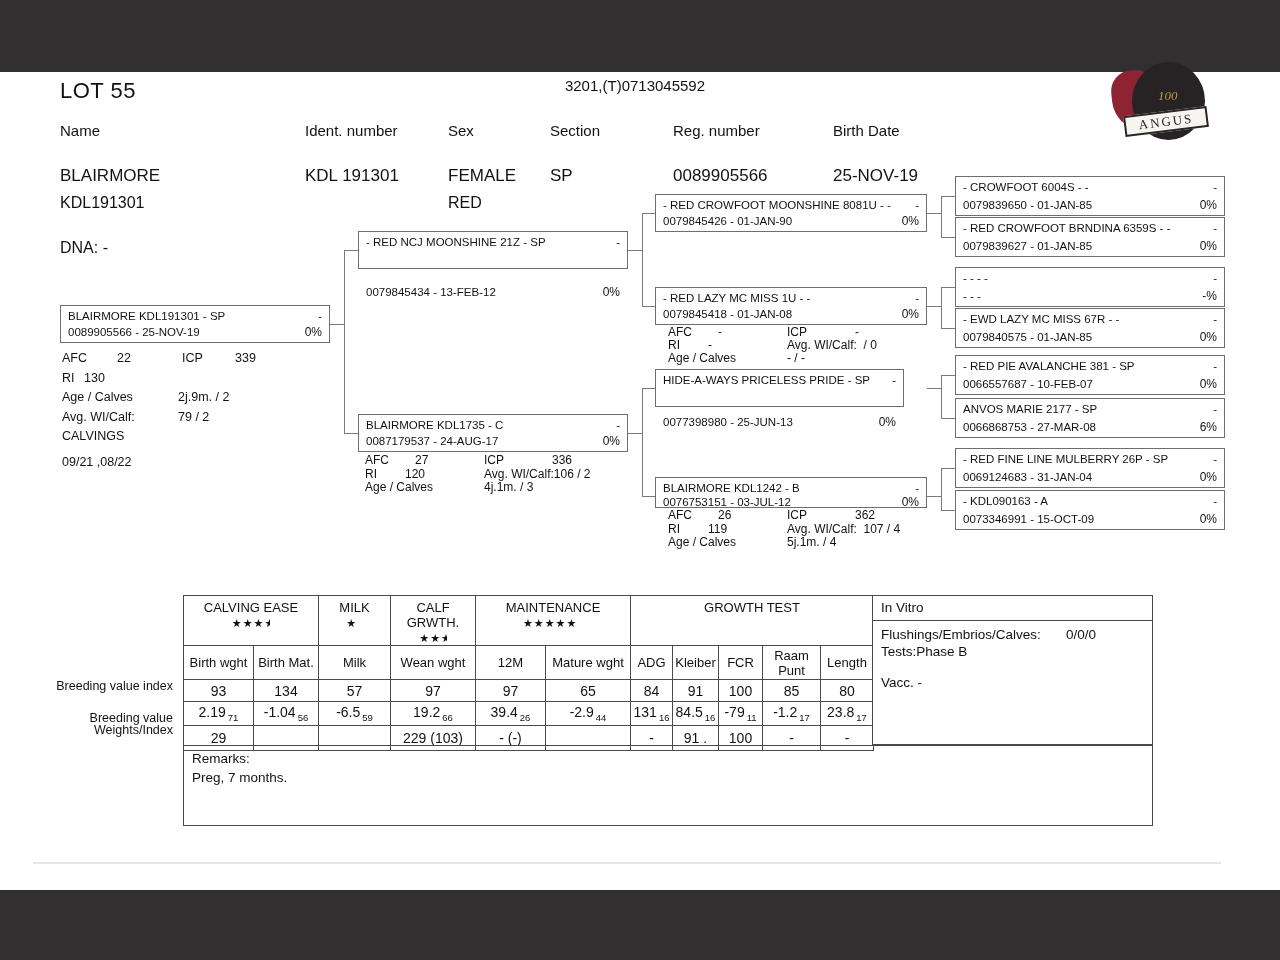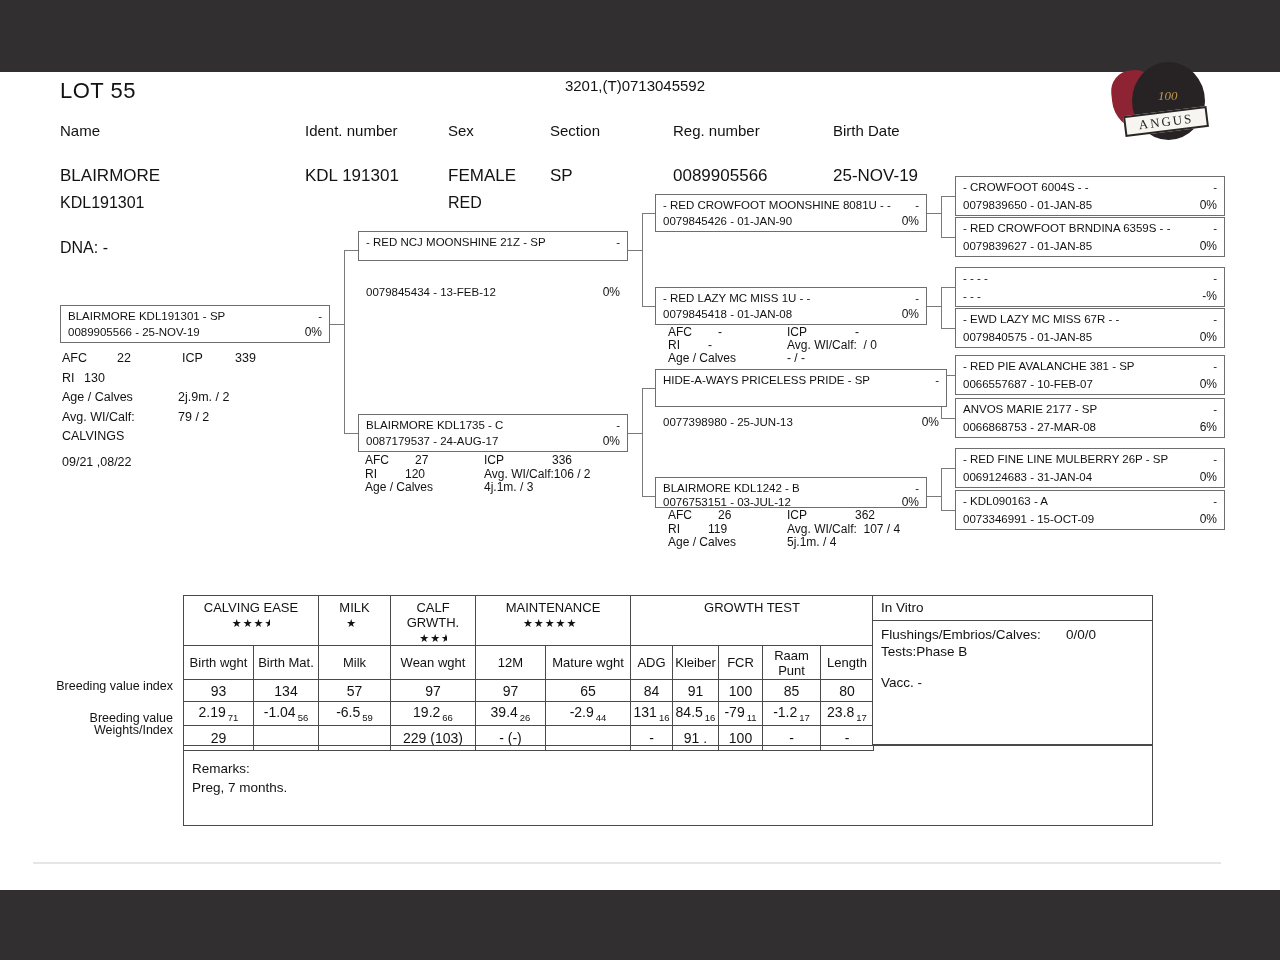--- a/index.html
+++ b/index.html
@@ -20,25 +20,25 @@
   .hv2{position:absolute;top:194px;font-size:16px;}
   .x1{left:60px;} .x2{left:305px;} .x3{left:448px;} .x4{left:550px;} .x5{left:673px;} .x6{left:833px;}
   .dna{position:absolute;left:60px;top:239px;font-size:16px;}
 
   
   .pbox{position:absolute;border:1px solid #6e6e6e;background:#fff;box-sizing:border-box;
         display:flex;flex-direction:column;justify-content:space-between;padding:3px 7px;font-size:11.5px;}
   .pline{display:flex;justify-content:space-between;line-height:14px;white-space:nowrap;}
   .pct{font-size:12px;}
   #pb-subject{left:60px;top:305px;width:270px;height:38px;}
-  #pb-sire{left:358px;top:231px;width:270px;height:30px;gap:36px;}
+  #pb-sire{left:358px;top:231px;width:270px;height:38px;gap:36px;}
   #pb-dam{left:358px;top:414px;width:270px;height:38px;}
   #pb-gp0{left:655px;top:194px;width:272px;height:38px;}
   #pb-gp1{left:655px;top:287px;width:272px;height:38px;}
-  #pb-gp2{left:655px;top:369px;width:292px;height:38px;gap:28px;}
+  #pb-gp2{left:655px;top:369px;width:249px;height:38px;gap:28px;}
   #pb-gp3{left:655px;top:477px;width:272px;height:31px;}
   #pb-gg0{left:955px;top:176px;width:270px;height:40px;}
   #pb-gg1{left:955px;top:217px;width:270px;height:40px;}
   #pb-gg2{left:955px;top:267px;width:270px;height:40px;}
   #pb-gg3{left:955px;top:308px;width:270px;height:40px;}
   #pb-gg4{left:955px;top:355px;width:270px;height:40px;}
   #pb-gg5{left:955px;top:398px;width:270px;height:40px;}
   #pb-gg6{left:955px;top:448px;width:270px;height:40px;}
   #pb-gg7{left:955px;top:490px;width:270px;height:40px;}
 
@@ -89,21 +89,21 @@
 
   
   .invitro{position:absolute;left:872px;top:595px;width:281px;height:150px;border:1px solid #4a4a4a;
            box-sizing:border-box;font-size:13.5px;background:#fff;}
   .iv-title{height:25px;box-sizing:border-box;padding:4px 8px 0;border-bottom:1px solid #4a4a4a;}
   .iv-line{display:flex;padding:6px 8px 0;}
   .iv-val{margin-left:auto;margin-right:48px;}
   .iv-tests{padding:2px 8px 0;}
   .iv-vacc{padding:16px 8px 0;}
   .remarks{position:absolute;left:183px;top:745px;width:970px;height:81px;border:1px solid #4a4a4a;
-           box-sizing:border-box;padding:13px 8px;font-size:13.5px;line-height:19px;}
+           box-sizing:border-box;padding:3px 8px;font-size:13.5px;line-height:19px;}
 
   
   .logo{position:absolute;left:1112px;top:62px;width:95px;height:86px;}
   .logo-red{position:absolute;left:0;top:8px;width:48px;height:58px;background:#8d2333;
             border-radius:42% 50% 46% 52% / 36% 46% 52% 50%;transform:rotate(-6deg);}
   .logo-circle{position:absolute;left:20px;top:0;width:73px;height:78px;border-radius:50%;background:#272324;}
   .logo-years{position:absolute;left:46px;top:26px;color:#c1984e;font-family:"Liberation Serif","DejaVu Serif",serif;
               font-style:italic;font-size:13px;}
   .logo-banner{position:absolute;left:12px;top:49px;width:80px;height:17px;background:#f7f5f0;
                border:2px solid #2a2627;transform:rotate(-7deg);display:flex;align-items:center;justify-content:center;

